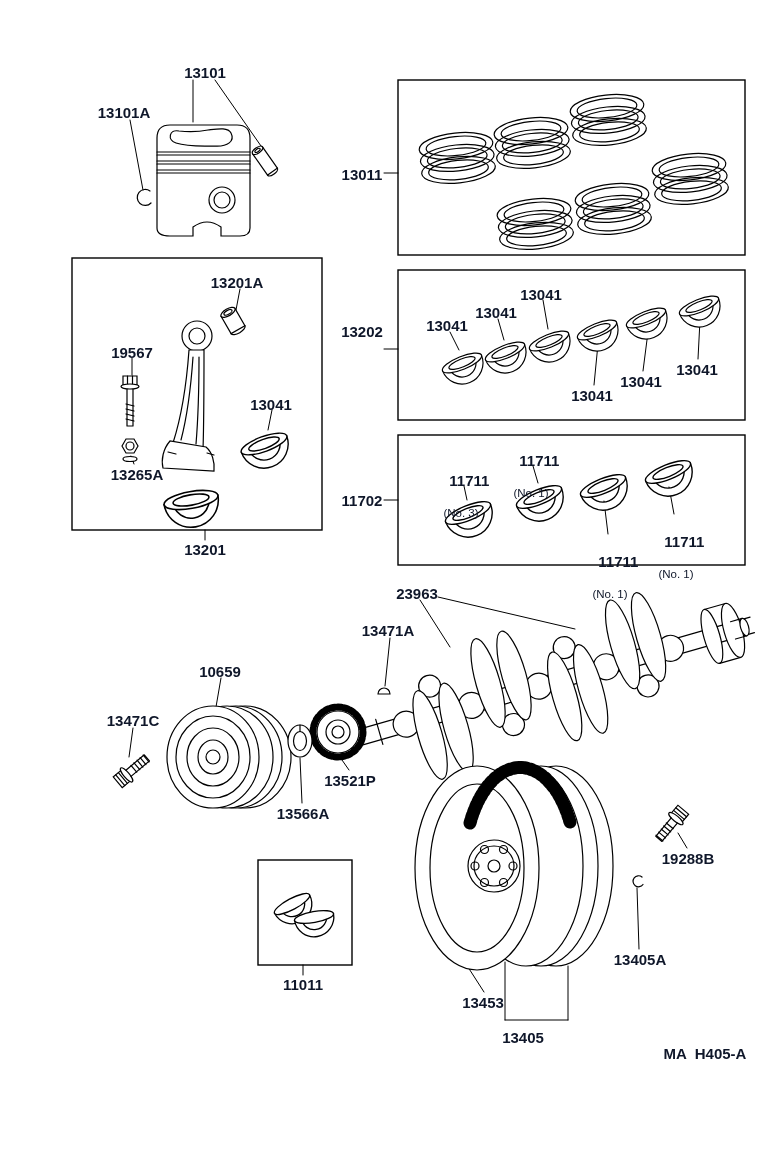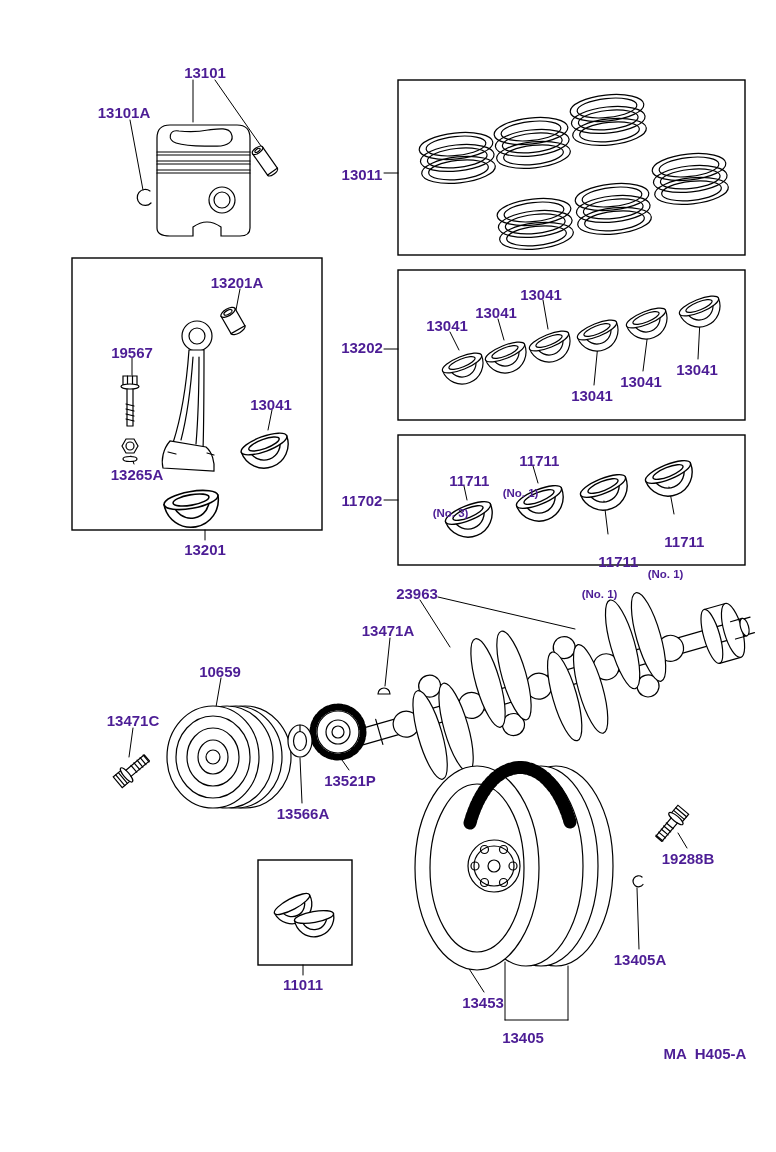--- a/index.html
+++ b/index.html
@@ -4,23 +4,23 @@
 <style>
   html,body { margin:0; padding:0; background:#fff; }
   .page {
     position:relative; width:776px; height:1152px; background:#fff;
     font-family:"Liberation Sans", sans-serif; overflow:hidden;
   }
   svg.art { position:absolute; left:0; top:0; }
   .lbl {
     position:absolute; transform:translateX(-50%);
     font:bold 15px/1.15 "Liberation Sans", sans-serif;
-    color:#4c1d95; white-space:pre; 
+    color:#0f172a; white-space:pre; text-align:center;
   }
-  .lbl .sub { display:block; font-size:11.5px; font-weight:bold; line-height:1.05; }
+  .lbl .sub { display:block; font-size:11.5px; font-weight:normal; line-height:1.05; }
 </style>
 </head>
 <body>
 
 <div class="page">
 
   <svg class="art" width="776" height="1152" viewBox="0 0 776 1152">
     <defs>
       <g id="ringset">
         <ellipse cx="0" cy="0" rx="37" ry="13"></ellipse>
@@ -247,21 +247,21 @@
   </svg>
 
   <div class="lbl" style="left:205px; top:64px">13101</div>
   <div class="lbl" style="left:124px; top:104px">13101A</div>
   <div class="lbl" style="left:362px; top:166px">13011</div>
   <div class="lbl" style="left:237px; top:274px">13201A</div>
   <div class="lbl" style="left:132px; top:344px">19567</div>
   <div class="lbl" style="left:271px; top:396px">13041</div>
   <div class="lbl" style="left:137px; top:466px">13265A</div>
   <div class="lbl" style="left:205px; top:541px">13201</div>
-  <div class="lbl" style="left:362px; top:339px">13202</div>
+  <div class="lbl" style="left:362px; top:323px">13202</div>
   <div class="lbl" style="left:447px; top:317px">13041</div>
   <div class="lbl" style="left:496px; top:304px">13041</div>
   <div class="lbl" style="left:541px; top:286px">13041</div>
   <div class="lbl" style="left:592px; top:387px">13041</div>
   <div class="lbl" style="left:641px; top:373px">13041</div>
   <div class="lbl" style="left:697px; top:361px">13041</div>
   <div class="lbl" style="left:362px; top:492px">11702</div>
 
   <div class="lbl" style="left:461px; top:455px">
     <span>11711</span>

